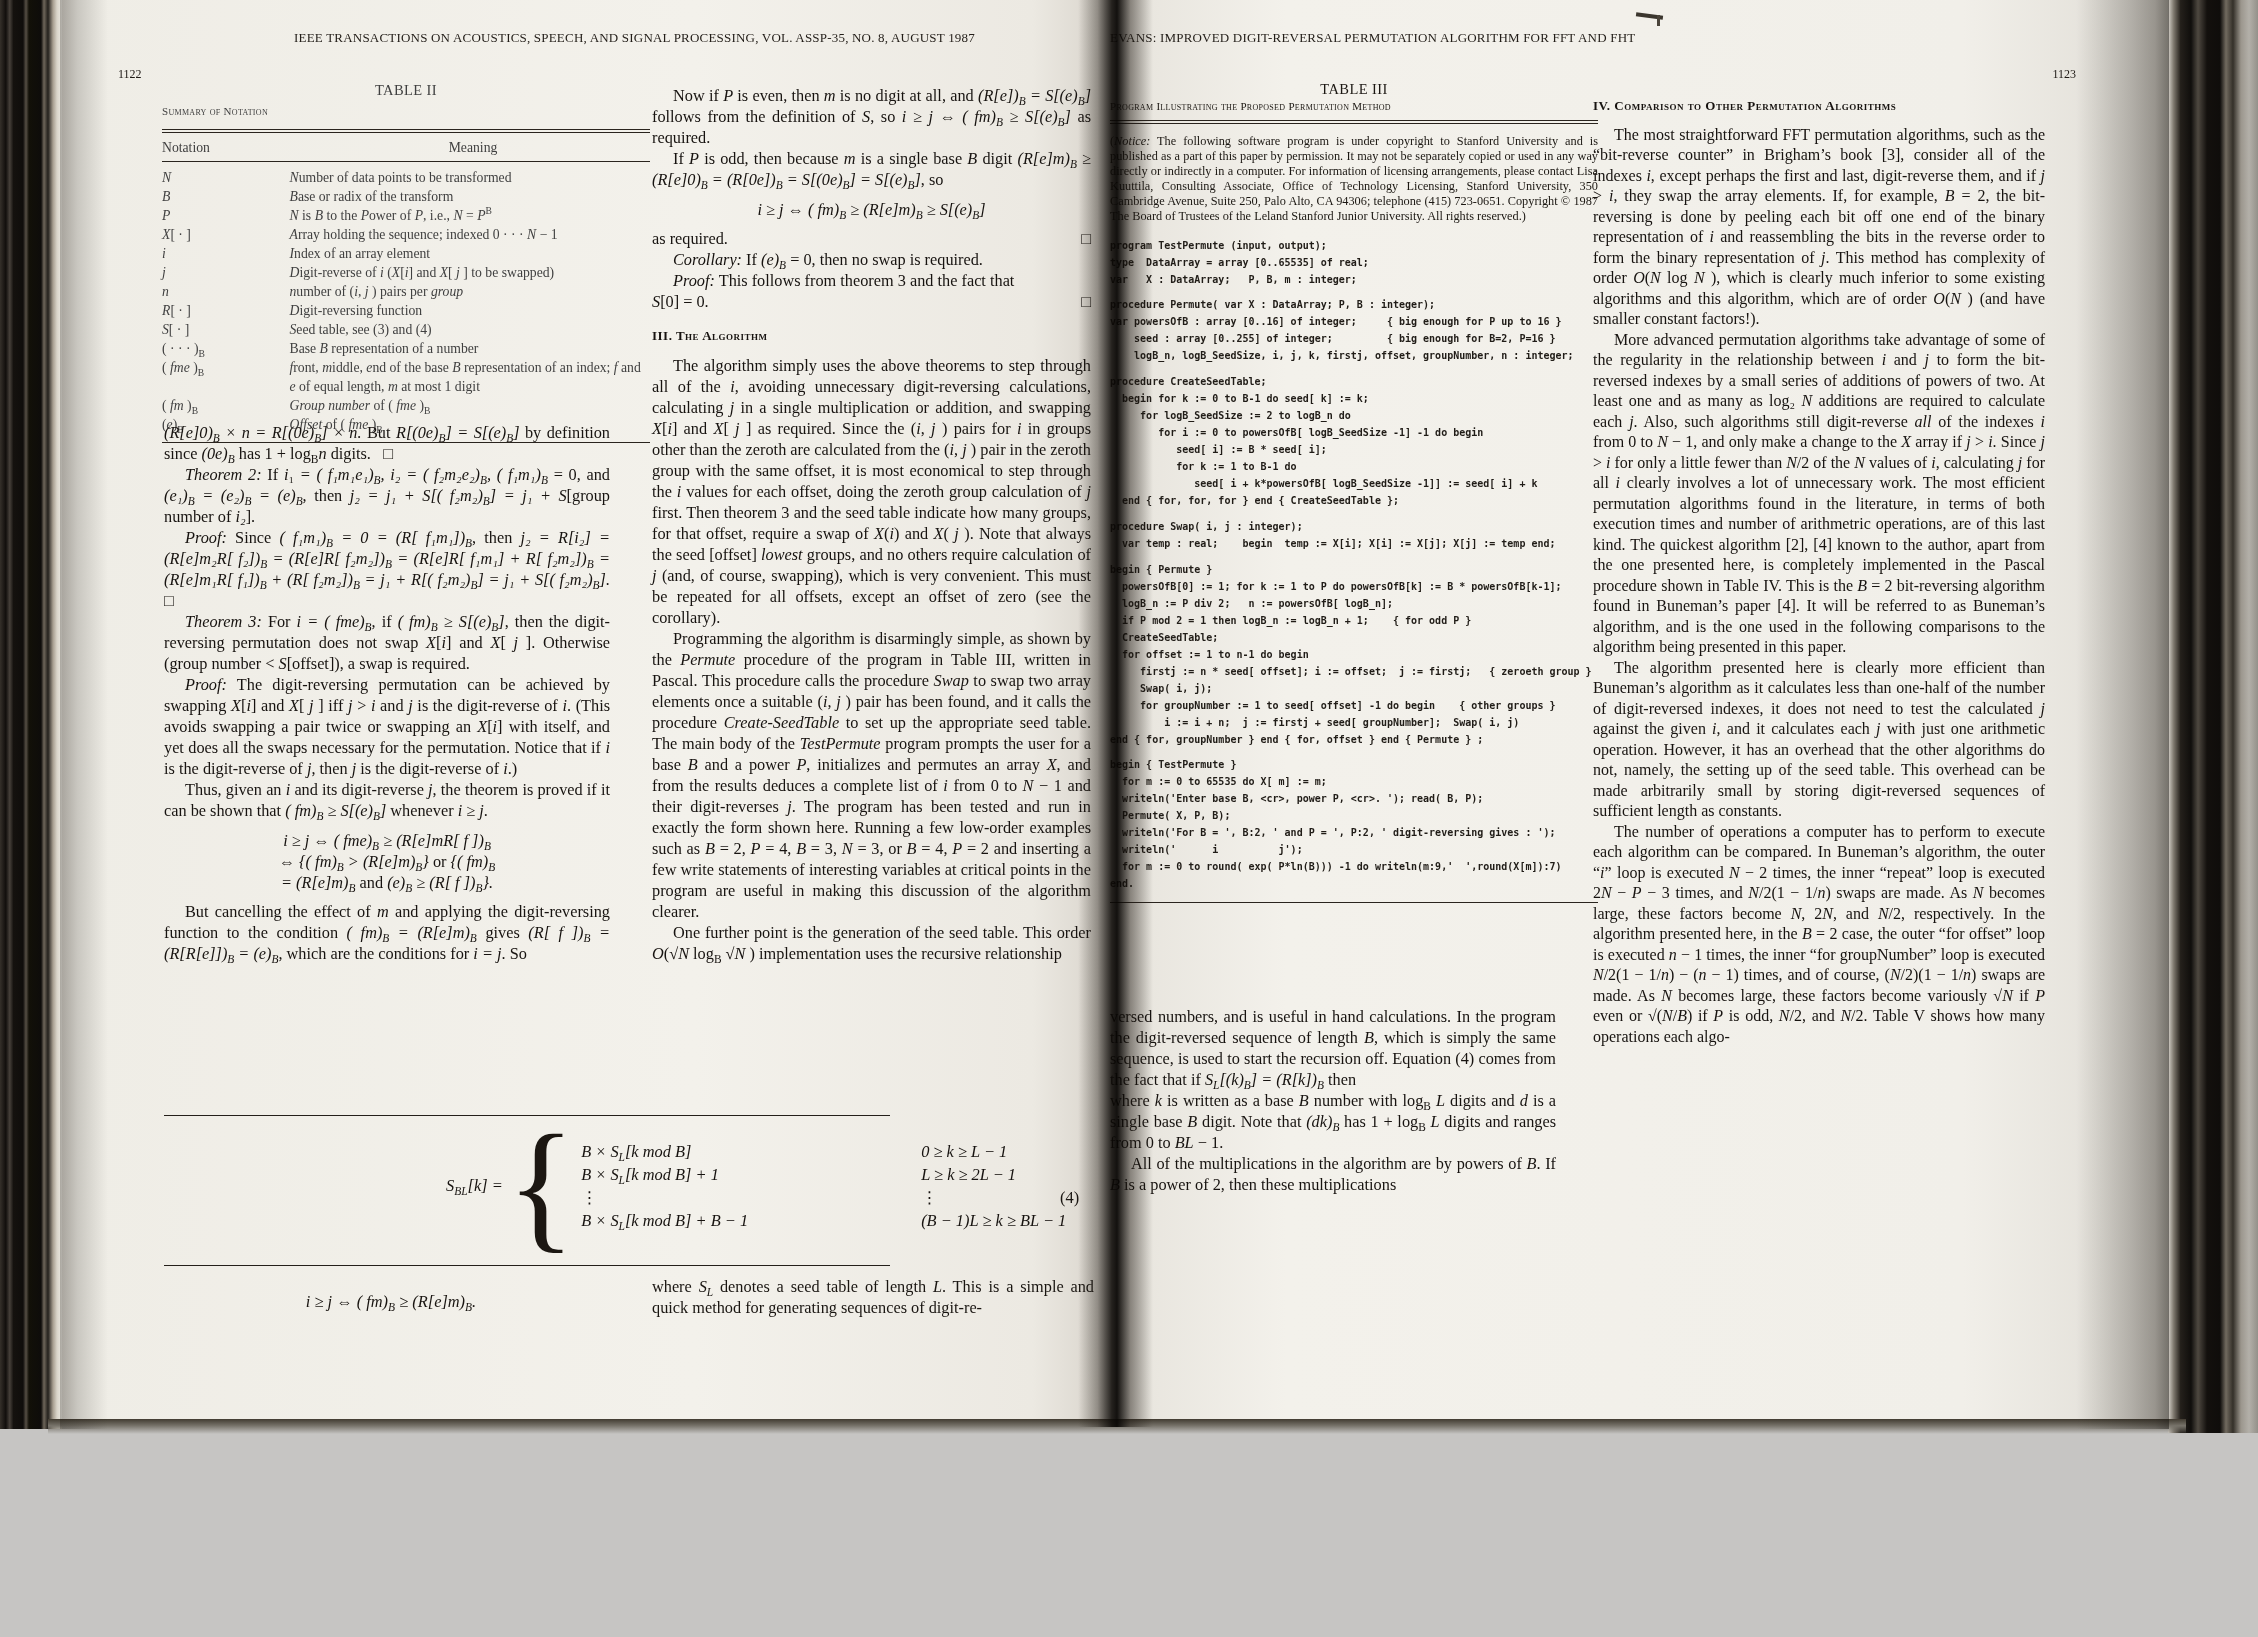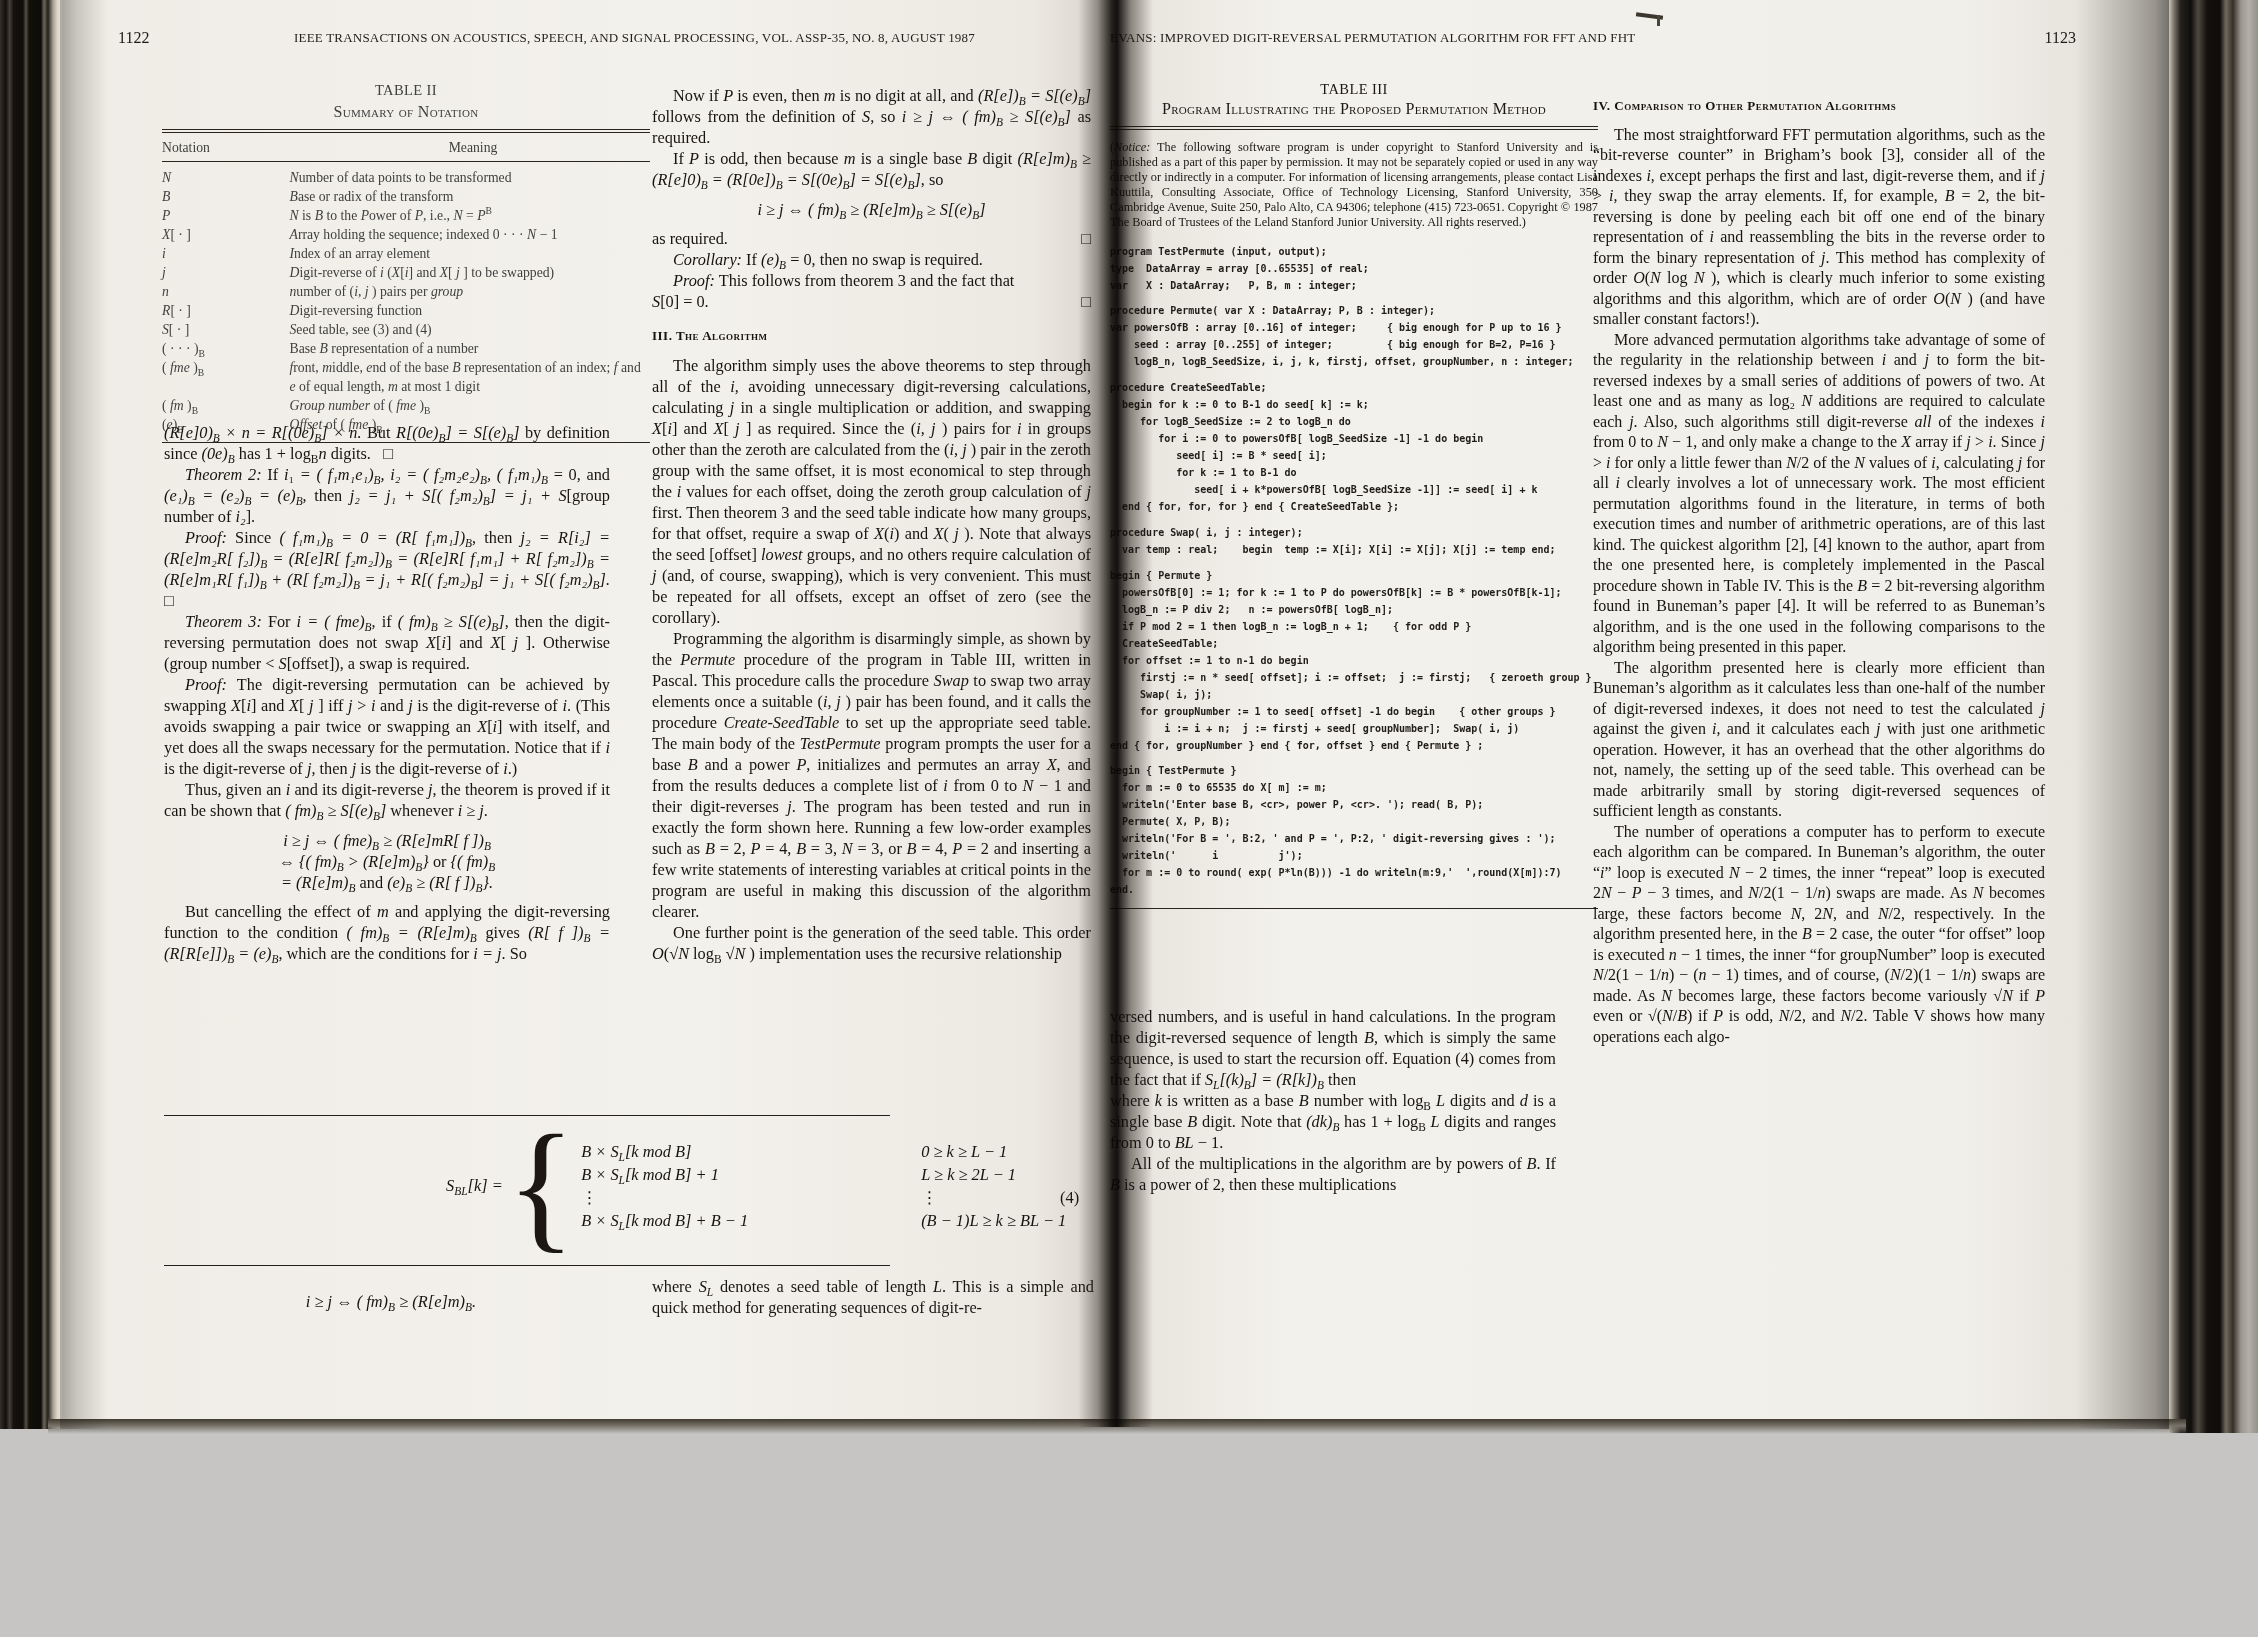--- a/index.html
+++ b/index.html
@@ -46,34 +46,34 @@
   }
   #bottom-shadow{
     position:absolute;left:48px;top:1419px;width:2138px;height:15.4px;z-index:5;
     background:linear-gradient(180deg,#413b31,#77736a 45%,rgba(198,197,195,0));
   }
   #artifact1{position:absolute;left:1636px;top:13.5px;width:27px;height:3.9px;background:#3b362e;transform:rotate(7deg);z-index:4;}
   #artifact2{position:absolute;left:1657px;top:15.4px;width:2.9px;height:10.6px;background:#4a443a;z-index:4;}
 
   
   .hdr{position:absolute;font-size:13px;letter-spacing:0.2px;color:#221d18;white-space:nowrap;}
-  .pagenum{position:absolute;font-size:16px;color:#1d1814;}
+  .pagenum{position:absolute;font-size:12px;color:#1d1814;margin-top:38px;}
   .col{position:absolute;text-align:justify;font-size:16.3px;line-height:21px;color:#171310;}
   .col p{margin:0;text-indent:21px;}
   .col p.cont{text-indent:0;}
   .deq{text-align:center;text-indent:0;margin:8.7px 0;}
   .deq div{text-indent:0;}
   .qedline{display:flex;justify-content:space-between;text-indent:0;}
   .sec-head{text-align:left;font-variant:small-caps;letter-spacing:0.5px;font-size:13px;margin:12.6px 0 8.7px;text-indent:0;font-weight:bold;}
   sub,sup{font-size:70%;line-height:0;}
 
   
   #tableII{position:absolute;left:162px;top:81px;width:488px;font-size:13.7px;line-height:19px;color:#404040;}
   .tbl-title{text-align:center;font-size:14.5px;letter-spacing:0.4px;}
-  .tbl-sub{text-align:center;font-variant:small-caps;font-size:16px;letter-spacing:0.3px;margin-top:1.9px;}
+  .tbl-sub{font-variant:small-caps;font-size:11px;letter-spacing:0.3px;margin-top:1.9px;}
   .rule-dbl{border-top:1.5px solid #2a241e;border-bottom:1.5px solid #2a241e;height:2.9px;margin-top:7.7px;}
   .rule-sgl{border-top:1.4px solid #2a241e;height:0;}
   #t2-hdr{display:grid;grid-template-columns:114px 1fr;padding:4.8px 0 3.9px;gap:20px;}
   #t2-hdr .h2{text-align:center;}
   .t2row{display:grid;grid-template-columns:114px 1fr;}
   .t2m{padding-left:13.5px;text-indent:0px;font-family:Liberation Serif, serif;}
   #t2-body{padding:5.8px 0 7.7px;}
 
   
   #rule-a{position:absolute;left:164px;top:1115px;width:726px;border-top:1.9px solid #241f1a;}

